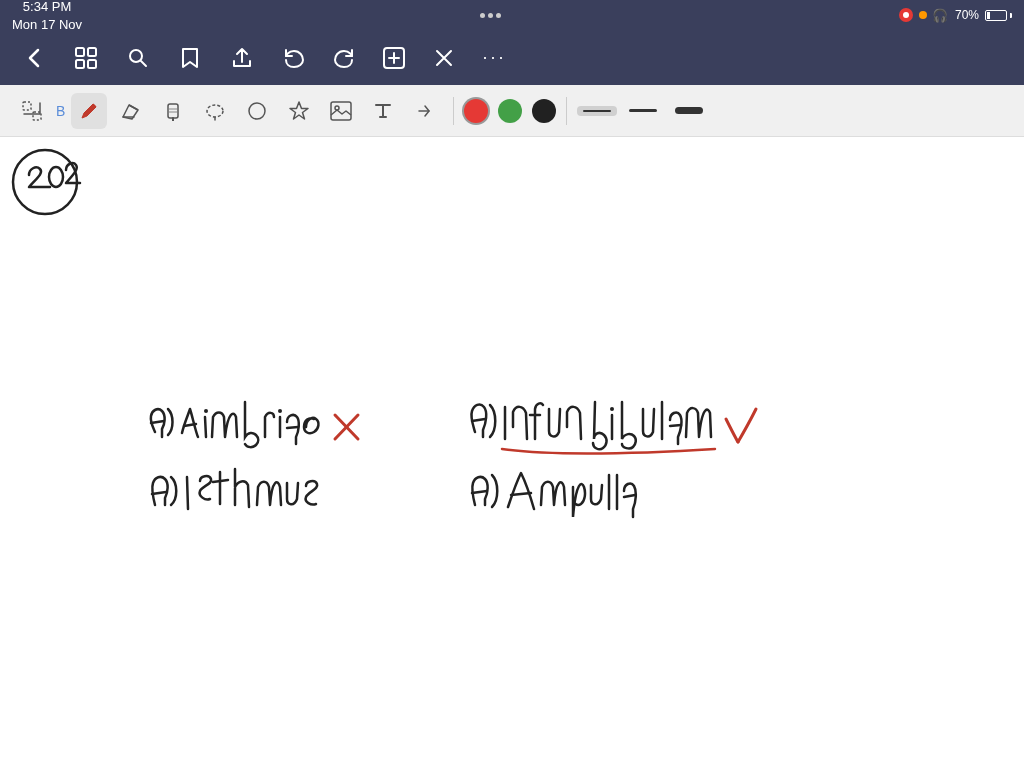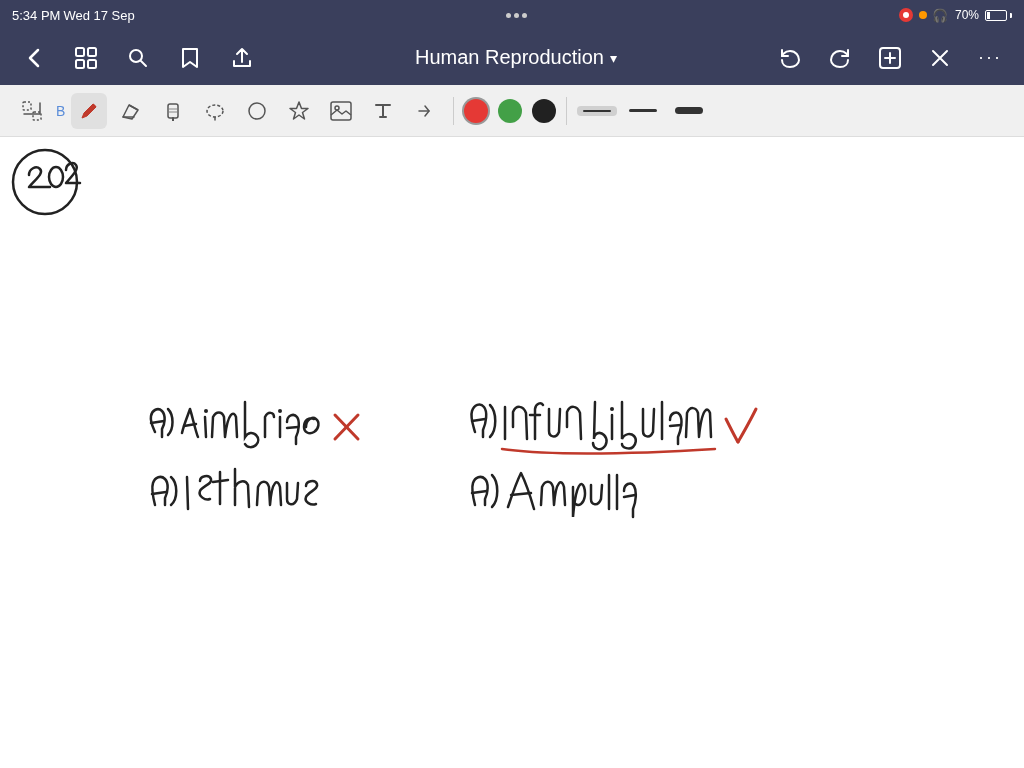--- a/index.html
+++ b/index.html
@@ -10,21 +10,21 @@
       width: 100%;
       height: 30px;
       background: #3a3f5c;
       display: flex;
       align-items: center;
       justify-content: space-between;
       padding: 0 12px;
       color: #fff;
       font-size: 13px;
     }
-    .status-left { display: flex; align-items: center; gap: 3px; }
+    .status-left { display: flex; align-items: center; gap: 3px; flex-direction: column; }
     .status-right { display: flex; align-items: center; gap: 6px; font-size: 12px; }
     .battery-icon {
       display: inline-flex; align-items: center; gap: 2px;
     }
     .battery-body {
       width: 22px; height: 11px; border: 1.5px solid #fff; border-radius: 2px; position: relative;
       display: flex; align-items: center; padding: 1px;
     }
     .battery-fill {
       background: #fff; height: 100%; width: 18%;
@@ -134,21 +134,21 @@
 
     
     .bt-icon { font-size: 13px; color: #5b8dd9; }
   </style>
 </head>
 <body>
 
 <div class="status-bar">
   <div class="status-left">
     <span>5:34 PM</span>
-    <span>Wed 17 Sep</span>
+    <span>Mon 17 Nov</span>
   </div>
   <div style="display:flex;gap:3px;align-items:center;">
     <span style="width:5px;height:5px;background:#ccc;border-radius:50%;display:inline-block;"></span>
     <span style="width:5px;height:5px;background:#ccc;border-radius:50%;display:inline-block;"></span>
     <span style="width:5px;height:5px;background:#ccc;border-radius:50%;display:inline-block;"></span>
   </div>
   <div class="status-right">
     <div class="record-dot">
       <div class="record-dot-inner"></div>
     </div>
@@ -190,24 +190,20 @@
       <path d="M2 2H16V20L9 15L2 20V2Z" stroke="white" stroke-width="2" stroke-linejoin="round"></path>
     </svg>
   </button>
   <button class="nav-btn">
     <svg width="20" height="22" viewBox="0 0 20 22" fill="none">
       <path d="M10 2V15M10 2L5 7M10 2L15 7" stroke="white" stroke-width="2" stroke-linecap="round" stroke-linejoin="round"></path>
       <path d="M2 14V19H18V14" stroke="white" stroke-width="2" stroke-linecap="round" stroke-linejoin="round"></path>
     </svg>
   </button>
 
-  <div class="nav-title-area">
-    <span class="nav-title">Human Reproduction</span>
-    <span class="nav-chevron">▾</span>
-  </div>
 
   <div class="nav-right">
     <button class="nav-btn">
       <svg width="22" height="20" viewBox="0 0 22 20" fill="none">
         <path d="M3 8C3 8 5 3 11 3C17 3 20 8 20 12C20 16 16 19 11 19C6 19 3 16 3 12" stroke="white" stroke-width="2" stroke-linecap="round"></path>
         <path d="M3 2V8H9" stroke="white" stroke-width="2" stroke-linecap="round" stroke-linejoin="round"></path>
       </svg>
     </button>
     <button class="nav-btn">
       <svg width="22" height="20" viewBox="0 0 22 20" fill="none">

